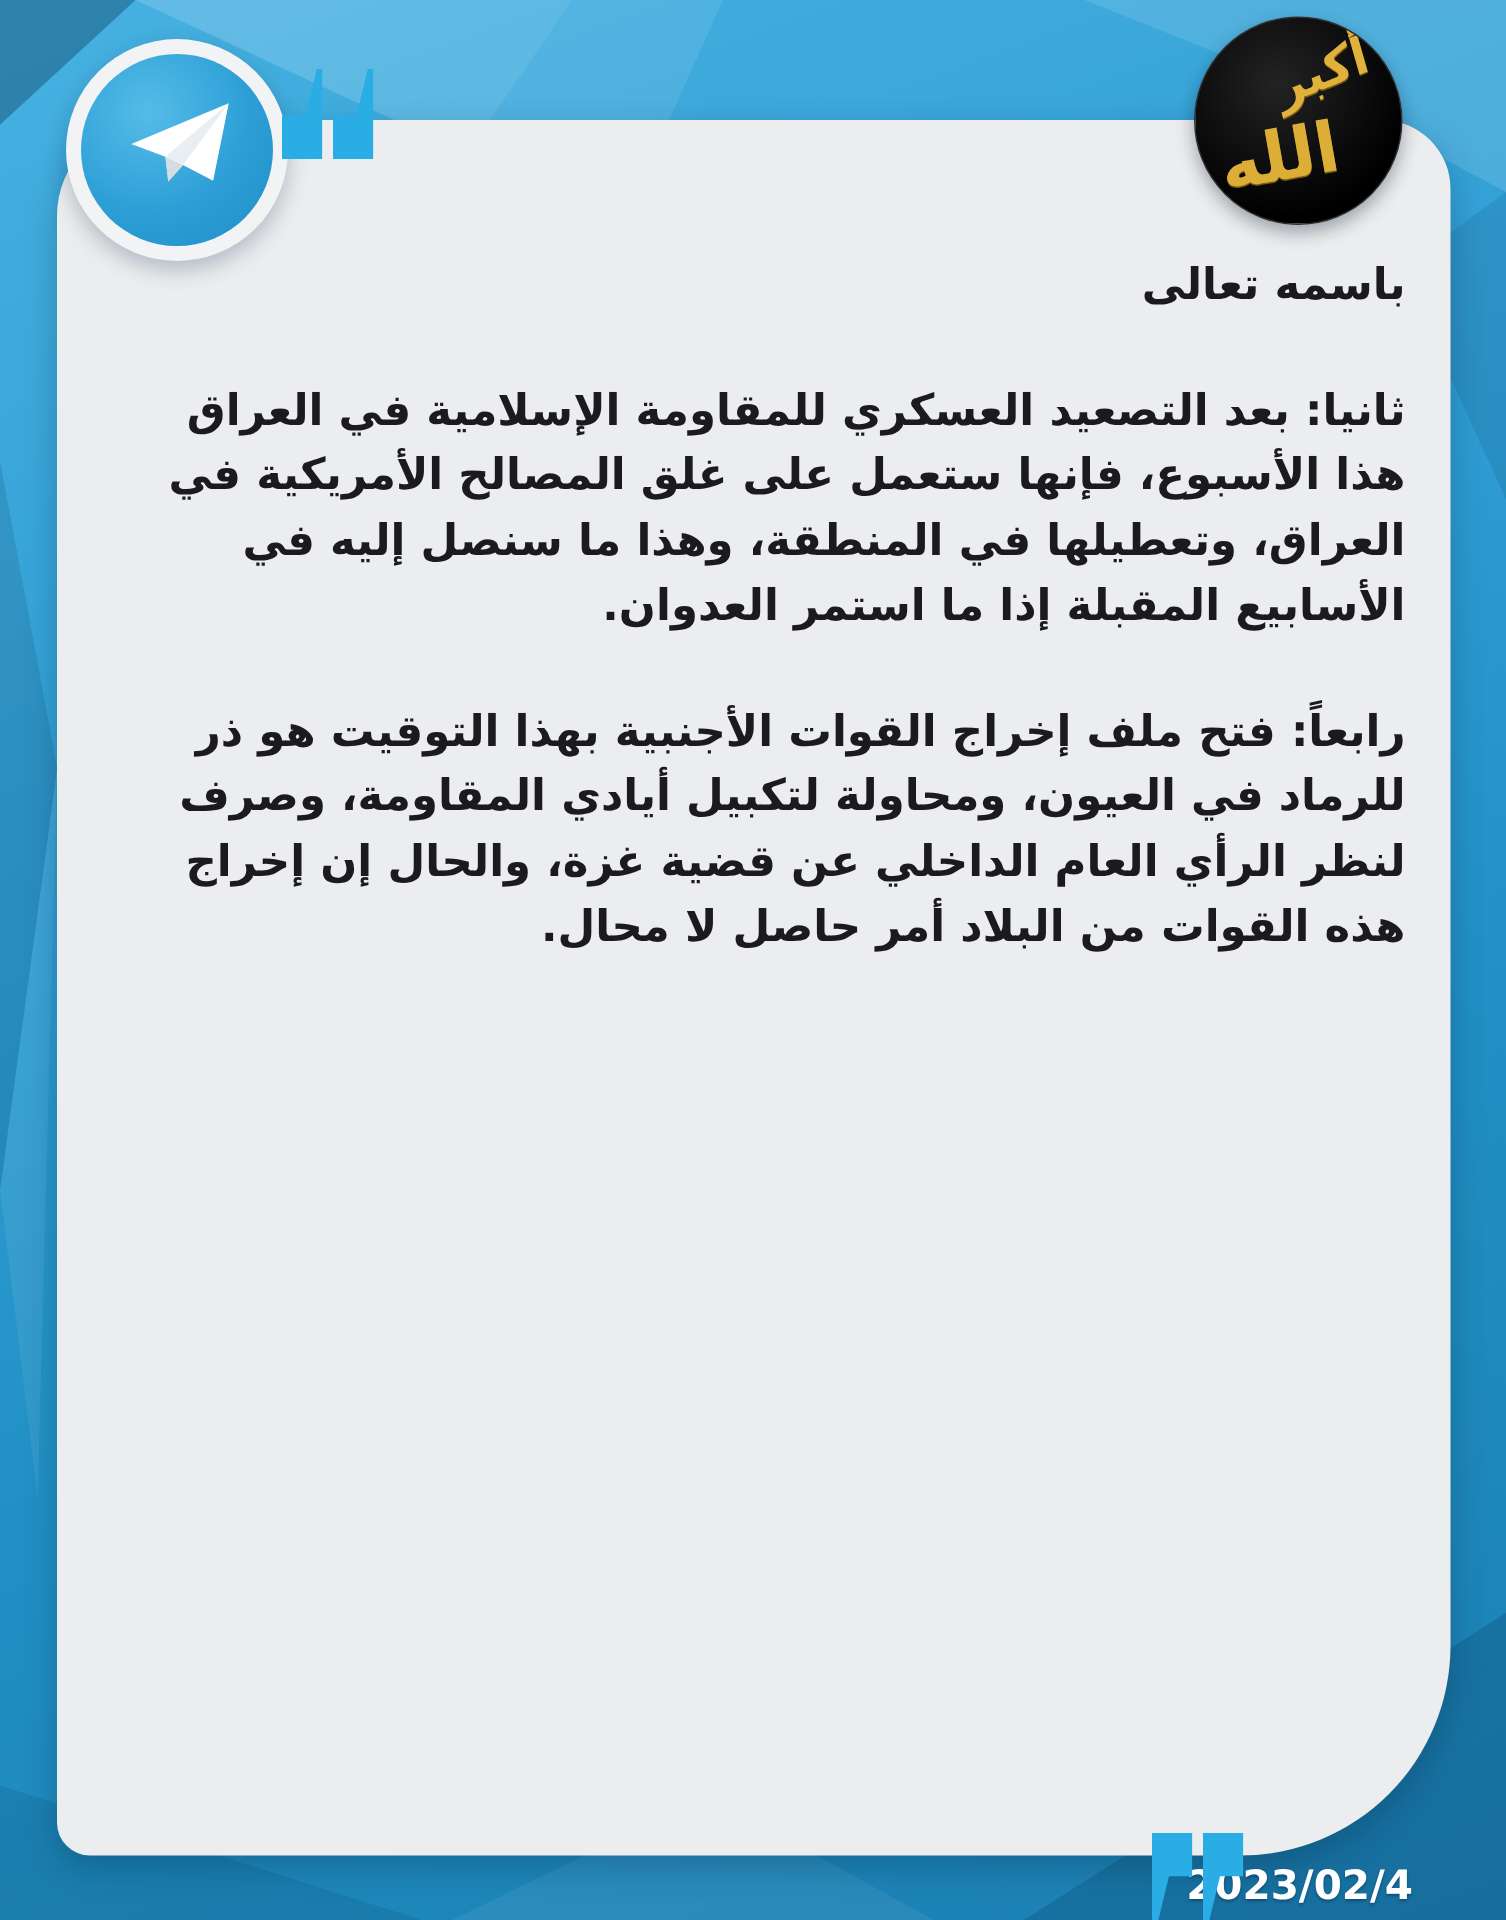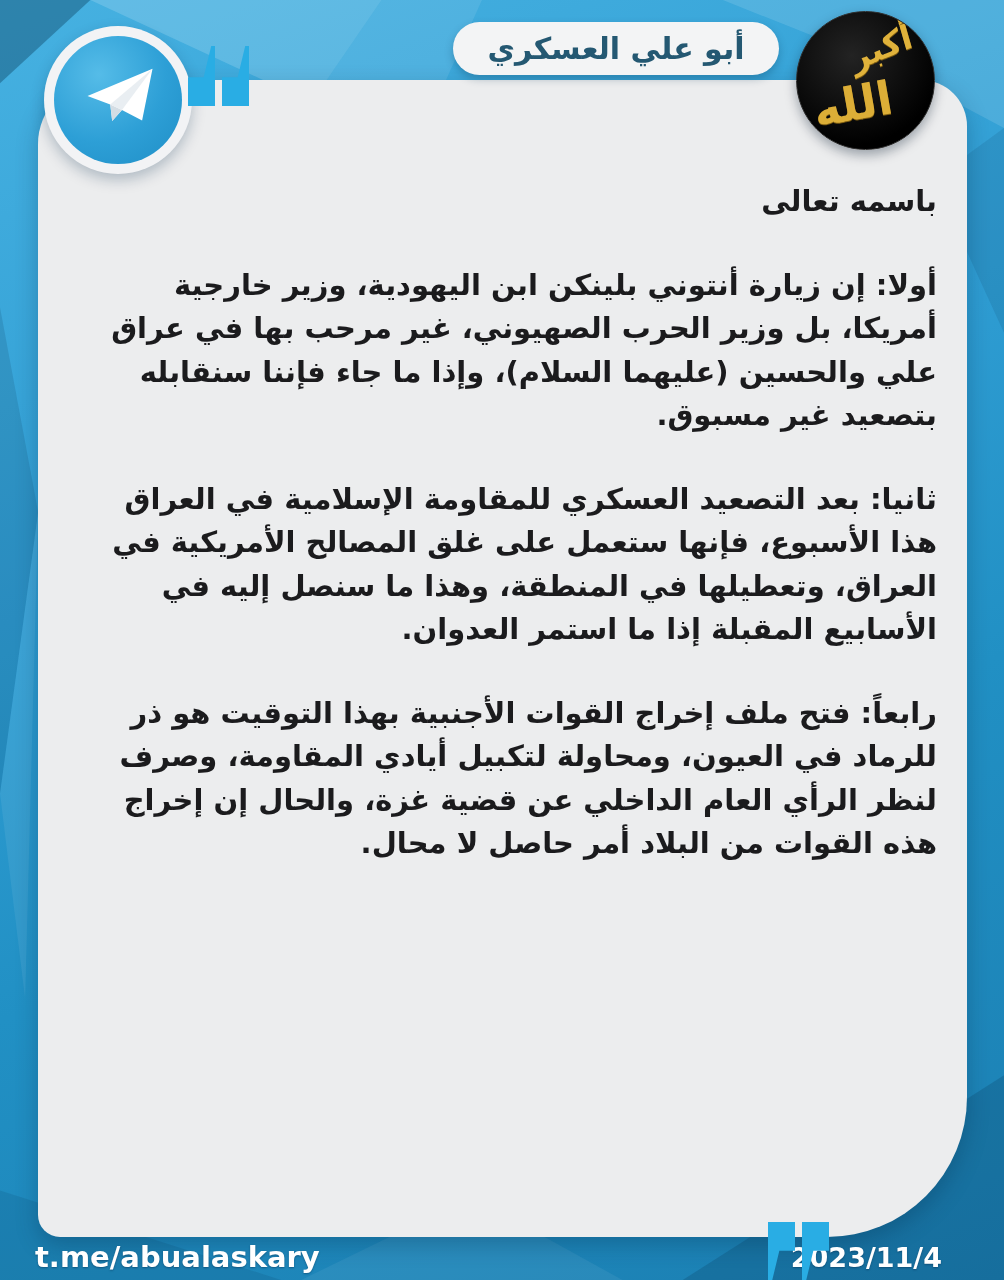--- a/index.html
+++ b/index.html
@@ -25,21 +25,21 @@
   .card{
     position:absolute;left:38px;top:80px;width:929px;height:1157px;
     background:#ecedee;border-radius:64px 46px 140px 22px;
     box-shadow:0 8px 22px rgba(0,40,70,.28);
   }
   .body-text{
     position:absolute;top:84px;right:30px;left:52px;
     direction:rtl;text-align:right;
     color:#1b1b1d;font-size:29px;font-weight:bold;line-height:1.5;
   }
-  .body-text p{margin:16px 0 40px 0;}
+  .body-text p{margin:4px 0 40px 0;}
   .body-text p:last-child{margin-bottom:0;}
 
   
   .tg-halo{position:absolute;left:44px;top:26px;width:148px;height:148px;border-radius:50%;background:#f2f3f5;box-shadow:0 6px 14px rgba(0,40,70,.25);}
   .tg-circle{position:absolute;left:54px;top:36px;width:128px;height:128px;border-radius:50%;
     background:radial-gradient(circle at 35% 30%,#55bce8,#2d9fd6 55%,#1f8ec6 100%);display:flex;align-items:center;justify-content:center;}
   .tg-circle svg{width:78px;height:78px;transform:translate(2px,-2px);}
 
   
   .quote{position:absolute;display:flex;gap:7px;}
@@ -87,51 +87,46 @@
   <div class="facet f5"></div>
   <div class="facet f6"></div>
   <div class="facet f7"></div>
   <div class="facet f8"></div>
   <div class="facet f9"></div>
   <div class="facet f10"></div>
 
   <div class="card">
     <div class="body-text">
       <p>باسمه تعالى</p>
-      <p>أولا: إن زيارة أنتوني بلينكن ابن اليهودية، وزير خارجية أمريكا، بل وزير الحرب الصهيوني، غير مرحب بها في عراق علي والحسين (عليهما السلام)، وإذا ما جاء فإننا سنقابله بتصعيد غير مسبوق.</p>
       <p>ثانيا: بعد التصعيد العسكري للمقاومة الإسلامية في العراق هذا الأسبوع، فإنها ستعمل على غلق المصالح الأمريكية في العراق، وتعطيلها في المنطقة، وهذا ما سنصل إليه في الأسابيع المقبلة إذا ما استمر العدوان.</p>
       <p>رابعاً: فتح ملف إخراج القوات الأجنبية بهذا التوقيت هو ذر للرماد في العيون، ومحاولة لتكبيل أيادي المقاومة، وصرف لنظر الرأي العام الداخلي عن قضية غزة، والحال إن إخراج هذه القوات من البلاد أمر حاصل لا محال.</p>
 
     </div>
   </div>
 
   <div class="tg-halo"></div>
   <div class="tg-circle">
     <svg viewBox="0 0 24 24" aria-hidden="true">
       <path fill="#ffffff" d="M2 11.4 22 3l-3.2 15.9-6.2-3.2-3 3.4-.6-5.1L2 11.4z"></path>
       <path fill="#d4dde4" d="M9 14l.6 5.1 3-3.4L9 14z"></path>
       <path fill="#e9eef2" d="M22 3 9 14l3.6 1.7L22 3z"></path>
     </svg>
   </div>
 
   <div class="quote open">
     <div class="qm"></div>
       <div class="qm"></div>
   </div>
 
-  <div class="banner">
-    <span>أبو علي العسكري</span>
-  </div>
 
   <div class="emblem">
     <span class="callig-top">أكبر</span>
     <span class="callig-bottom">الله</span>
   </div>
 
   <div class="quote close">
     <div class="qm"></div>
       <div class="qm"></div>
   </div>
 
-  <div class="footer-handle">t.me/abualaskary</div>
-  <div class="footer-date">2023/11/4</div>
+  <div class="footer-date">2023/02/4</div>
 
 </div>
 
 </body></html>

